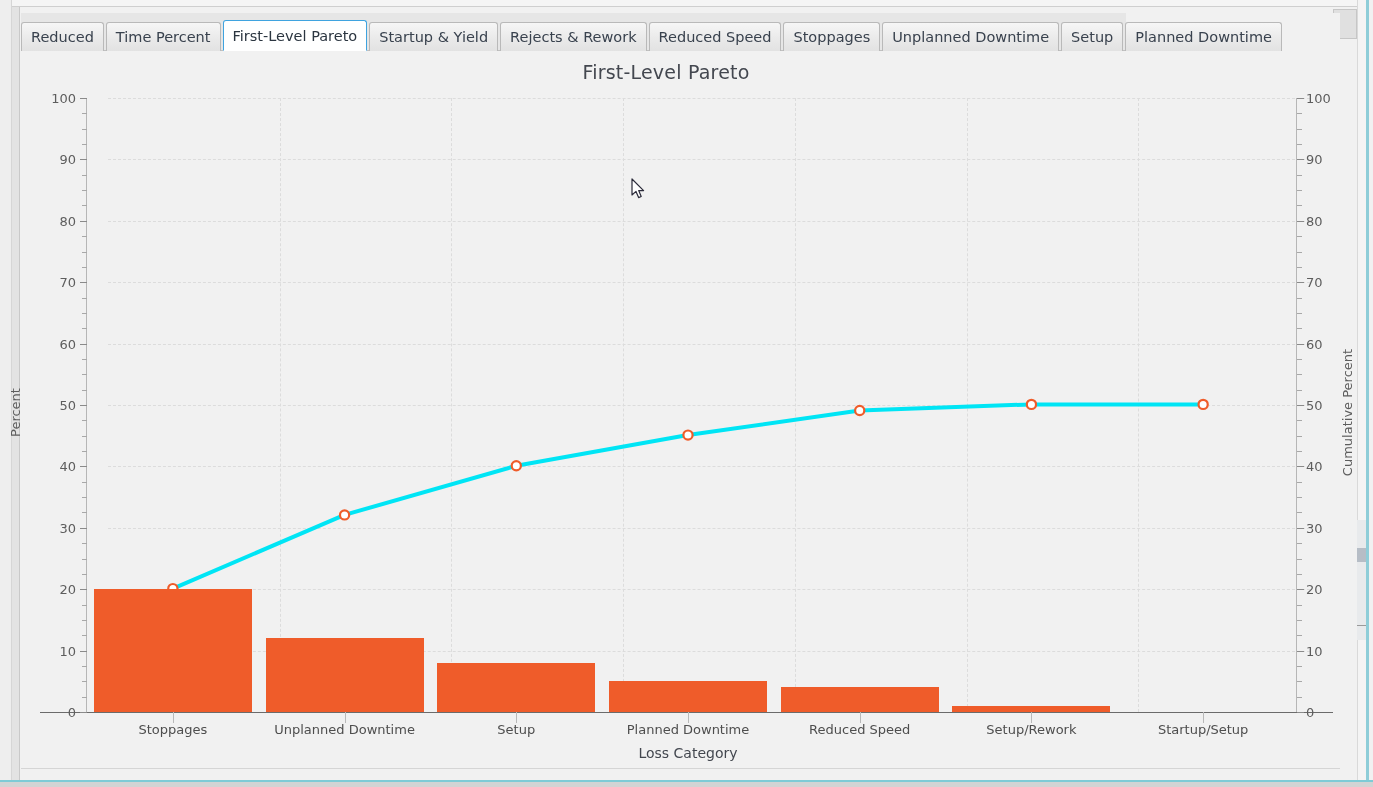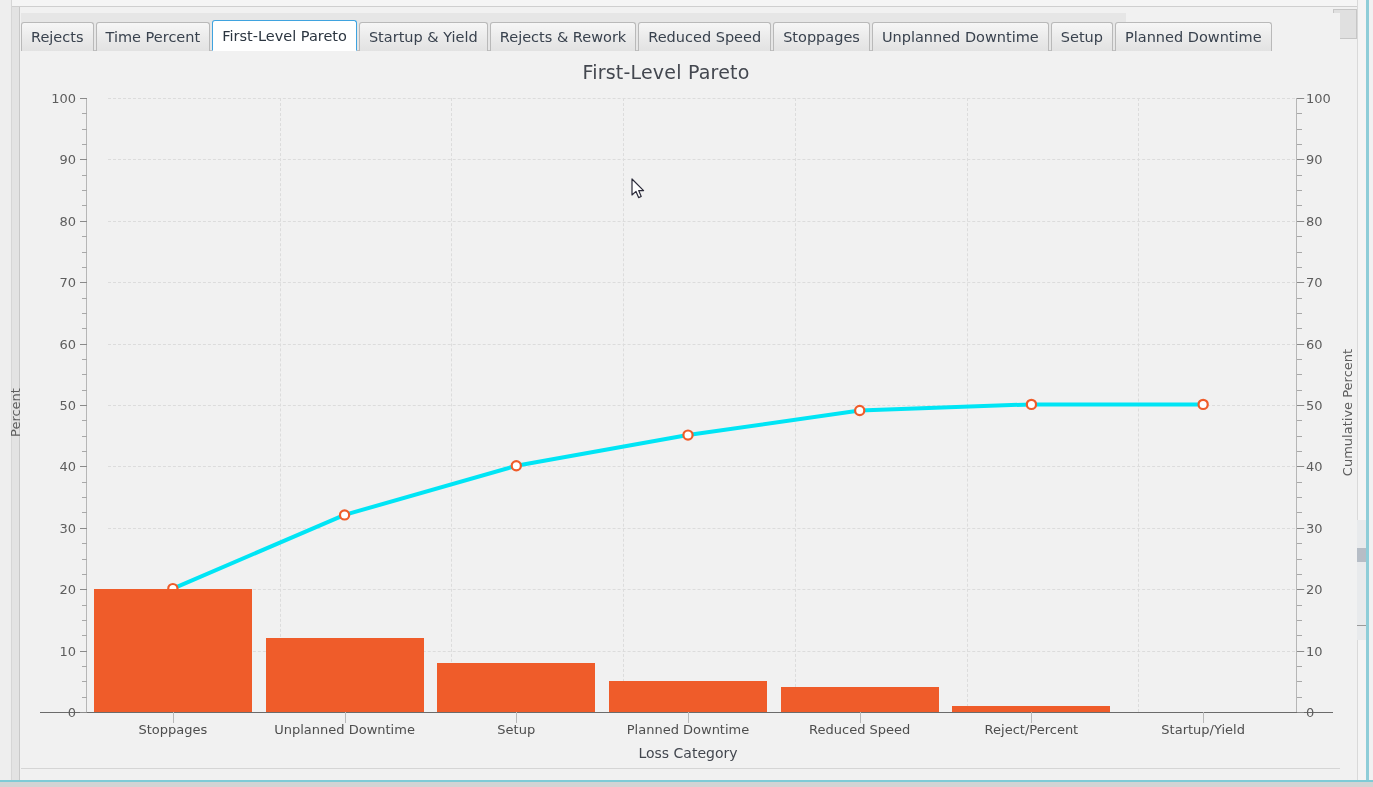--- a/index.html
+++ b/index.html
@@ -362,21 +362,21 @@
   <div class="chrome-corner-box"></div>
   <div class="chrome-bottom-accent"></div>
 
   <div class="side-scroll-track"></div>
   <div class="side-scroll-thumb"></div>
   <div class="side-scroll-line"></div>
 
   <div id="tab-bar">
     <div class="tab-strip-bg"></div>
     <div class="tabs" id="tabs-container">
-        <div class="tab"><span>Rejects</span></div>
+        <div class="tab"><span>Reduced</span></div>
         <div class="tab"><span>Time Percent</span></div>
         <div class="tab active"><span>First-Level Pareto</span></div>
         <div class="tab"><span>Startup &amp; Yield</span></div>
         <div class="tab"><span>Rejects &amp; Rework</span></div>
         <div class="tab"><span>Reduced Speed</span></div>
         <div class="tab"><span>Stoppages</span></div>
         <div class="tab"><span>Unplanned Downtime</span></div>
         <div class="tab"><span>Setup</span></div>
         <div class="tab"><span>Planned Downtime</span></div>
       </div>
@@ -532,23 +532,23 @@
       <div class="xtick-label" style="left: 172.857px;">Stoppages</div>
       <div class="xtick" style="left: 344.571px;"></div>
       <div class="xtick-label" style="left: 344.571px;">Unplanned Downtime</div>
       <div class="xtick" style="left: 516.286px;"></div>
       <div class="xtick-label" style="left: 516.286px;">Setup</div>
       <div class="xtick" style="left: 688px;"></div>
       <div class="xtick-label" style="left: 688px;">Planned Downtime</div>
       <div class="xtick" style="left: 859.714px;"></div>
       <div class="xtick-label" style="left: 859.714px;">Reduced Speed</div>
       <div class="xtick" style="left: 1031.43px;"></div>
-      <div class="xtick-label" style="left: 1031.43px;">Reject/Percent</div>
+      <div class="xtick-label" style="left: 1031.43px;">Setup/Rework</div>
       <div class="xtick" style="left: 1203.14px;"></div>
-      <div class="xtick-label" style="left: 1203.14px;">Startup/Yield</div>
+      <div class="xtick-label" style="left: 1203.14px;">Startup/Setup</div>
       <div class="bar" style="left: 93.8686px; top: 588.586px; width: 157.977px; height: 123.414px; background: rgb(239, 92, 42);"></div>
       <div class="bar" style="left: 265.583px; top: 638.32px; width: 157.977px; height: 73.68px; background: rgb(239, 92, 42);"></div>
       <div class="bar" style="left: 437.297px; top: 662.88px; width: 157.977px; height: 49.12px; background: rgb(239, 92, 42);"></div>
       <div class="bar" style="left: 609.011px; top: 681.3px; width: 157.977px; height: 30.7px; background: rgb(239, 92, 42);"></div>
       <div class="bar" style="left: 780.726px; top: 687.44px; width: 157.977px; height: 24.56px; background: rgb(239, 92, 42);"></div>
       <div class="bar" style="left: 952.44px; top: 705.86px; width: 157.977px; height: 6.14px; background: rgb(239, 92, 42);"></div>
     </div>
 
   <svg id="mouse-cursor" viewBox="0 0 16 22" style="left: 631px; top: 178px;">
     <path d="M1,1 L1,17 L5,13.4 L7.6,19.6 L10.2,18.5 L7.7,12.6 L12.6,12.6 Z" fill="#ffffff" stroke="#2b2b3a" stroke-width="1.2" stroke-linejoin="round"></path>

